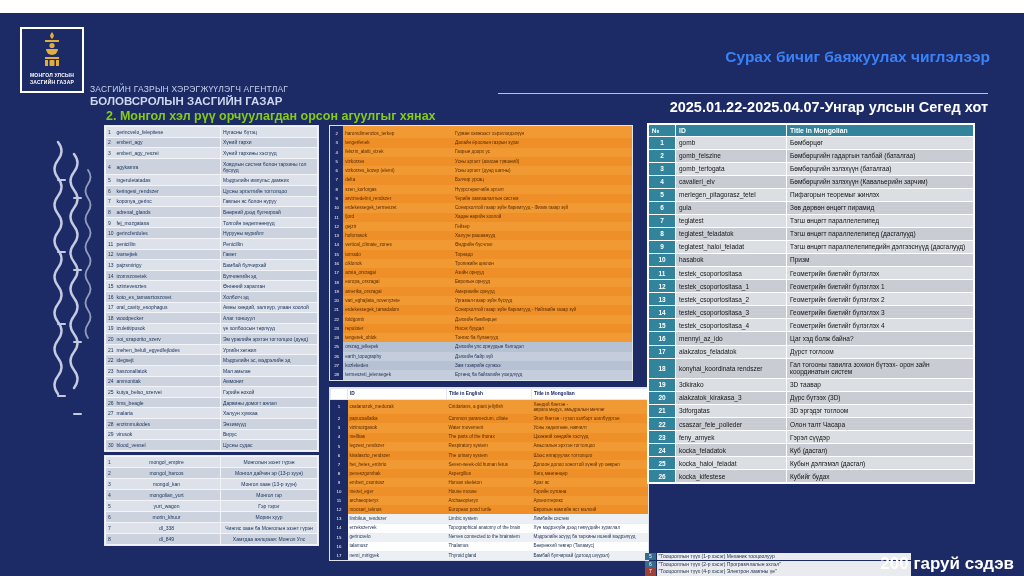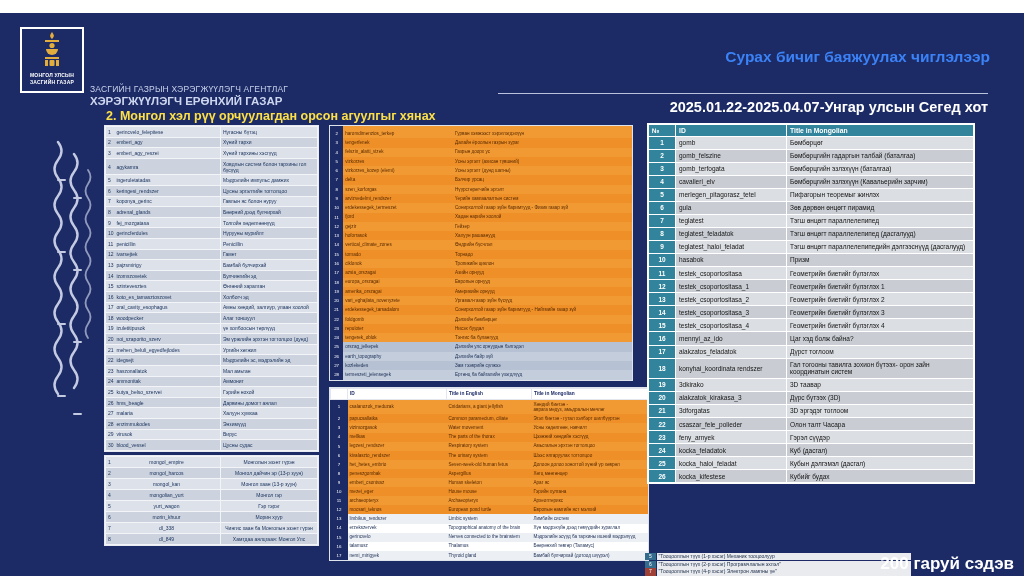--- a/index.html
+++ b/index.html
@@ -9,21 +9,21 @@
   
   .logo{position:absolute;left:20px;top:27px;width:64px;height:66px;border:2px solid #fff;
         box-sizing:border-box;background:#1c2b66;text-align:center;padding-top:3px}
   .logo .txt{font-size:5px;color:#fff;line-height:1.3;letter-spacing:.2px;margin-top:2px;font-weight:bold}
   .agency{position:absolute;left:90px;top:84px;color:#c7d0ea}
   .agency .l1{font-size:8.5px;letter-spacing:.2px}
   .agency .l2{font-size:11.5px;font-weight:bold;margin-top:1px;color:#cdd6ee}
   .slide-title{position:absolute;top:48px;right:34px;color:#3b82f6;font-weight:bold;font-size:15.5px}
   .divider{position:absolute;top:93px;left:498px;right:36px;height:1px;background:#b9c2dd}
   .date-range{position:absolute;top:99px;right:36px;color:#fff;font-weight:bold;font-size:14.5px}
-  .section-heading{position:absolute;top:109px;left:106px;color:#fde047;font-weight:bold;font-size:12.5px}
+  .section-heading{position:absolute;top:109px;left:106px;color:#84cc16;font-weight:bold;font-size:12.5px}
   .script-dec{position:absolute;left:48px;top:140px;opacity:.9}
 
   table{border-collapse:collapse;table-layout:fixed}
   td,th{overflow:hidden;vertical-align:middle}
 
   
   .tA{position:absolute;left:105px;top:126px;width:207px;font-size:5px;color:#16305c;outline:1px solid #e8ebf2}
   .tA td{border:.5px solid #f2f4f8;padding:1.8px 2px;line-height:1.2}
   .tA tr.r0 td{background:#dde1e9}
   .tA tr.r1 td{background:#cdd3de}
@@ -109,21 +109,21 @@
     </g>
   </svg>
   <div class="txt">
     <div>МОНГОЛ УЛСЫН</div>
     <div>ЗАСГИЙН ГАЗАР</div>
   </div>
 </div>
 
 <div class="agency">
   <div class="l1">ЗАСГИЙН ГАЗРЫН ХЭРЭГЖҮҮЛЭГЧ АГЕНТЛАГ</div>
-  <div class="l2">ХЭРЭГЖҮҮЛЭГЧ ЕРӨНХИЙ ГАЗАР</div>
+  <div class="l2">БОЛОВСРОЛЫН ЗАСГИЙН ГАЗАР</div>
 </div>
 
 <div class="slide-title">Сурах бичиг баяжуулах чиглэлээр</div>
 <div class="divider"></div>
 <div class="date-range">2025.01.22-2025.04.07-Унгар улсын Сегед хот</div>
 <div class="section-heading">2. Монгол хэл рүү орчуулагдан орсон агуулгыг хянах</div>
 
 <div class="script-dec">
   <svg width="46" height="318" viewBox="0 0 46 318" fill="none" stroke="#d6dcf0" stroke-width="2.4" stroke-linecap="round">
     <path d="M10 2 q7 9 0 18 q-7 9 0 18 q7 9 0 18 q-7 9 0 18 q7 9 0 18 q-7 9 0 18 q7 9 0 18 q-7 9 0 18 q7 9 0 18 q-7 9 0 18 q7 9 0 18 q-7 9 0 18 q7 9 0 18 q-7 9 0 18"></path>

